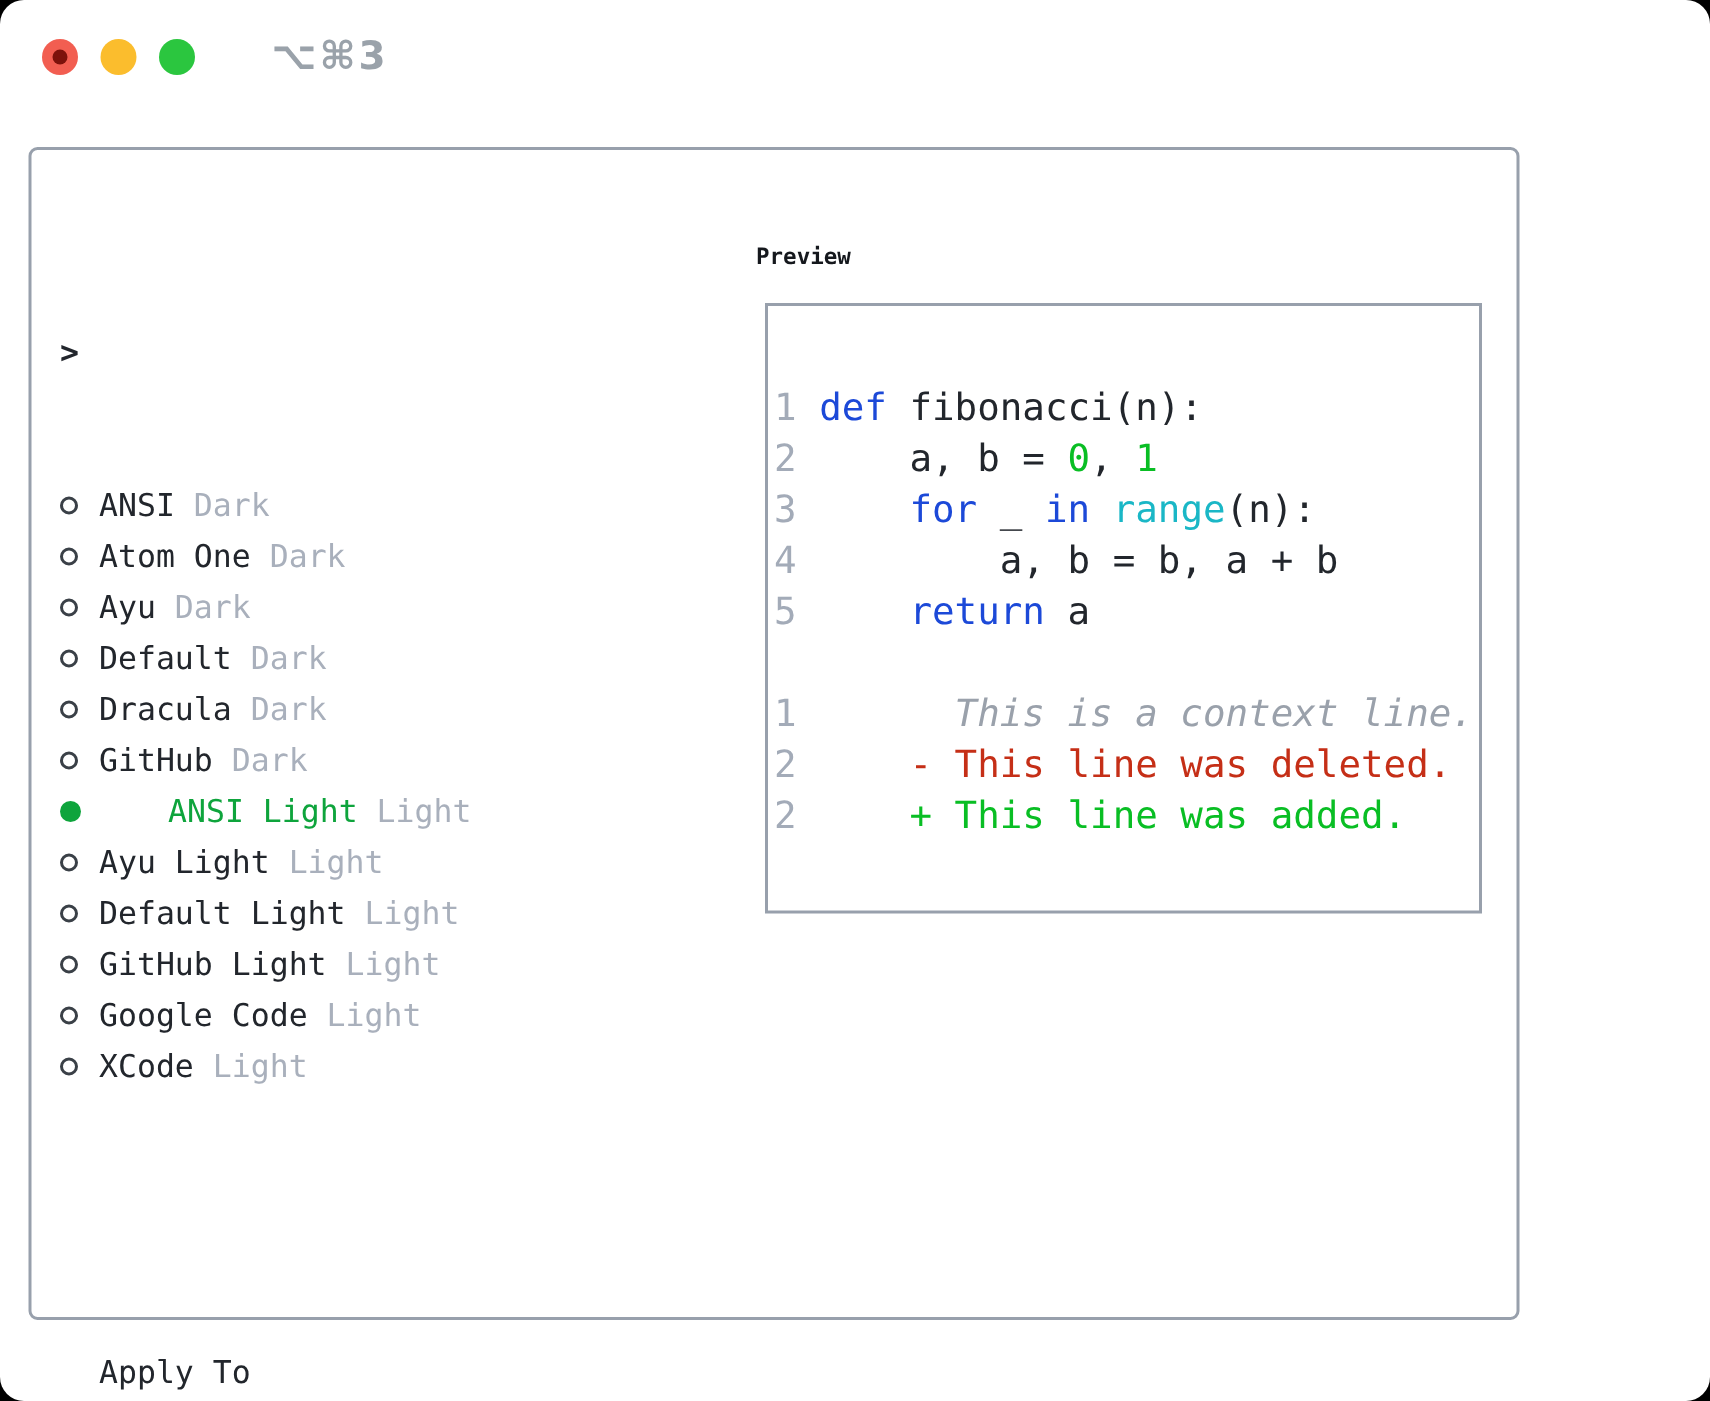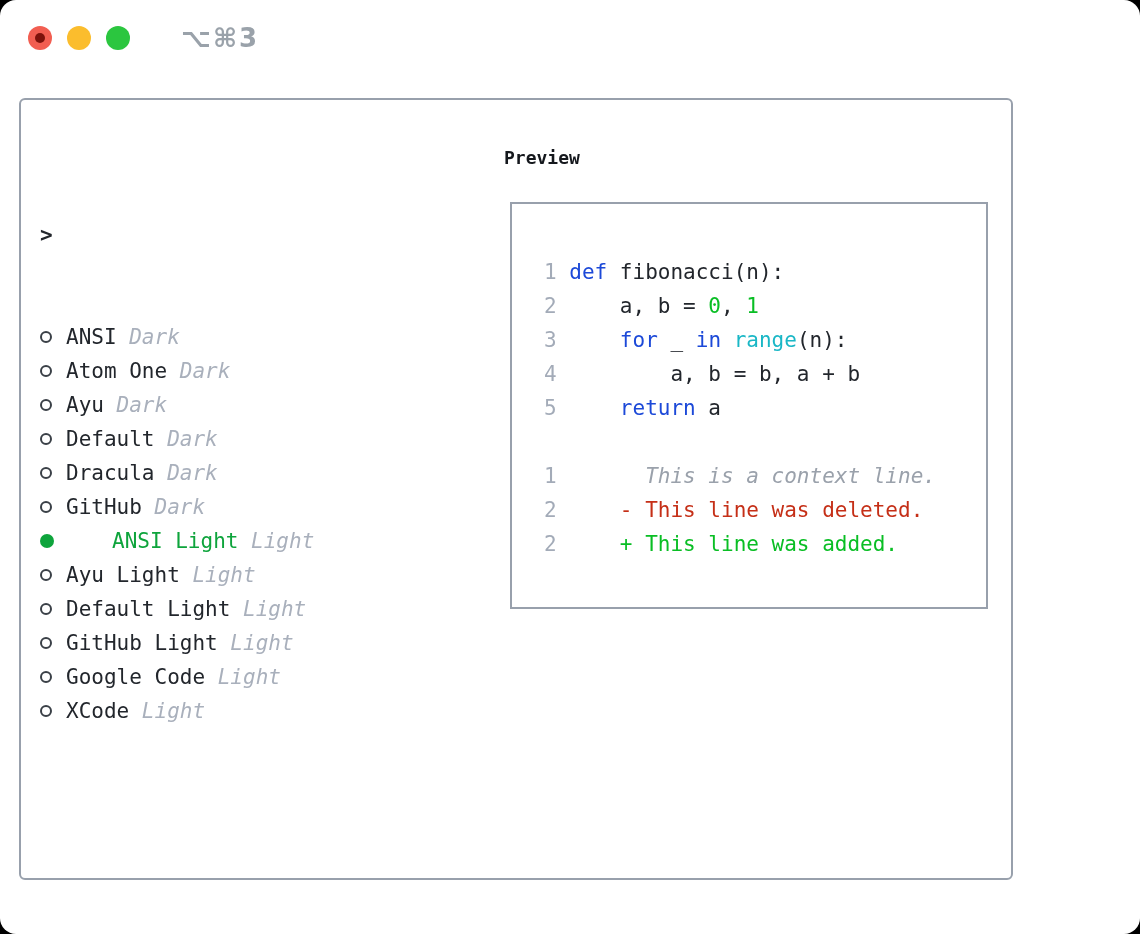--- a/index.html
+++ b/index.html
@@ -26,27 +26,27 @@
 
   
   .left-col{position:absolute; left:19px; top:50px; font-size:21px; line-height:34px; color:var(--fg); white-space:pre;}
   .row{display:flex; align-items:center; height:34px;}
   .marker{width:26px; display:inline-flex; align-items:center; flex:none;}
   .prompt{font-weight:bold; color:var(--fg);}
   .hdr{font-weight:bold; color:#15181d;}
   .ring{width:12px; height:12px; border:2px solid #3a4047; border-radius:50%; display:inline-block;}
   .dot{width:14px; height:14px; background:var(--sel); border-radius:50%; display:inline-block;}
   .row.sel .label{color:var(--sel);margin-left:46px;}
-  .variant{color:var(--muted);font-style:italic;}
+  .variant{color:var(--muted);}
   .spacer{height:34px;}
 
   
-  .preview-title{position:absolute; left:483px; top:41px; font-size:18px; line-height:34px; font-weight:bold; color:#15181d;}
+  .preview-title{position:absolute; left:483px; top:54px; font-size:15px; line-height:34px; font-weight:bold; color:#15181d;}
   .preview-box{position:absolute; left:489px; top:102px; width:478px; height:407px; border:2px solid var(--border); background:var(--winbg); overflow:hidden;}
-  .code{position:absolute; left:32px; top:51px; font-size:21px; line-height:34px; white-space:pre; color:var(--fg);}
+  .code{position:absolute; left:4px; top:51px; font-size:25px; line-height:34px; white-space:pre; color:var(--fg);}
   .cline{height:34px;}
   .lnum{display:inline-block; width:1ch; margin-right:1ch; color:var(--lnum);}
   .tk-fg{color:var(--fg);}
   .tk-kw{color:var(--kw);}
   .tk-fn{color:var(--fn);}
   .tk-num{color:var(--grn);}
   .tk-ctx{color:var(--ctx);font-style:italic;}
   .tk-del{color:var(--red);}
   .tk-add{color:var(--grn);}
 </style>
@@ -61,20 +61,24 @@
     <span class="shortcut">⌥⌘3</span>
   </div>
 
   <div class="main-box">
     <div class="left-col">
       <div class="row">
         <span class="marker prompt">&gt;</span>
       </div>
       <div id="theme-list"><div class="row"><span class="marker"><span class="ring"></span></span><span class="label">ANSI</span><span class="variant"> Dark</span></div><div class="row"><span class="marker"><span class="ring"></span></span><span class="label">Atom One</span><span class="variant"> Dark</span></div><div class="row"><span class="marker"><span class="ring"></span></span><span class="label">Ayu</span><span class="variant"> Dark</span></div><div class="row"><span class="marker"><span class="ring"></span></span><span class="label">Default</span><span class="variant"> Dark</span></div><div class="row"><span class="marker"><span class="ring"></span></span><span class="label">Dracula</span><span class="variant"> Dark</span></div><div class="row"><span class="marker"><span class="ring"></span></span><span class="label">GitHub</span><span class="variant"> Dark</span></div><div class="row sel"><span class="marker"><span class="dot"></span></span><span class="label">ANSI Light</span><span class="variant"> Light</span></div><div class="row"><span class="marker"><span class="ring"></span></span><span class="label">Ayu Light</span><span class="variant"> Light</span></div><div class="row"><span class="marker"><span class="ring"></span></span><span class="label">Default Light</span><span class="variant"> Light</span></div><div class="row"><span class="marker"><span class="ring"></span></span><span class="label">GitHub Light</span><span class="variant"> Light</span></div><div class="row"><span class="marker"><span class="ring"></span></span><span class="label">Google Code</span><span class="variant"> Light</span></div><div class="row"><span class="marker"><span class="ring"></span></span><span class="label">XCode</span><span class="variant"> Light</span></div></div>
       <div class="spacer"></div>
+      <div class="row">
+        <span class="marker"></span>
+        <span>Apply To</span>
+      </div>
       
       
       
       
     </div>
 
     <div class="preview-title">Preview</div>
     <div class="preview-box">
       <div class="code" id="code-block"><div class="cline"><span class="lnum">1</span><span class="tk-kw">def</span><span class="tk-fg"> fibonacci(n):</span></div><div class="cline"><span class="lnum">2</span><span class="tk-fg">    a, b = </span><span class="tk-num">0</span><span class="tk-fg">, </span><span class="tk-num">1</span></div><div class="cline"><span class="lnum">3</span><span class="tk-fg">    </span><span class="tk-kw">for</span><span class="tk-fg"> _ </span><span class="tk-kw">in</span><span class="tk-fg"> </span><span class="tk-fn">range</span><span class="tk-fg">(n):</span></div><div class="cline"><span class="lnum">4</span><span class="tk-fg">        a, b = b, a + b</span></div><div class="cline"><span class="lnum">5</span><span class="tk-fg">    </span><span class="tk-kw">return</span><span class="tk-fg"> a</span></div><div class="cline"><span class="lnum"></span></div><div class="cline"><span class="lnum">1</span><span class="tk-ctx">      This is a context line.</span></div><div class="cline"><span class="lnum">2</span><span class="tk-del">    - This line was deleted.</span></div><div class="cline"><span class="lnum">2</span><span class="tk-add">    + This line was added.</span></div></div>
     </div>

